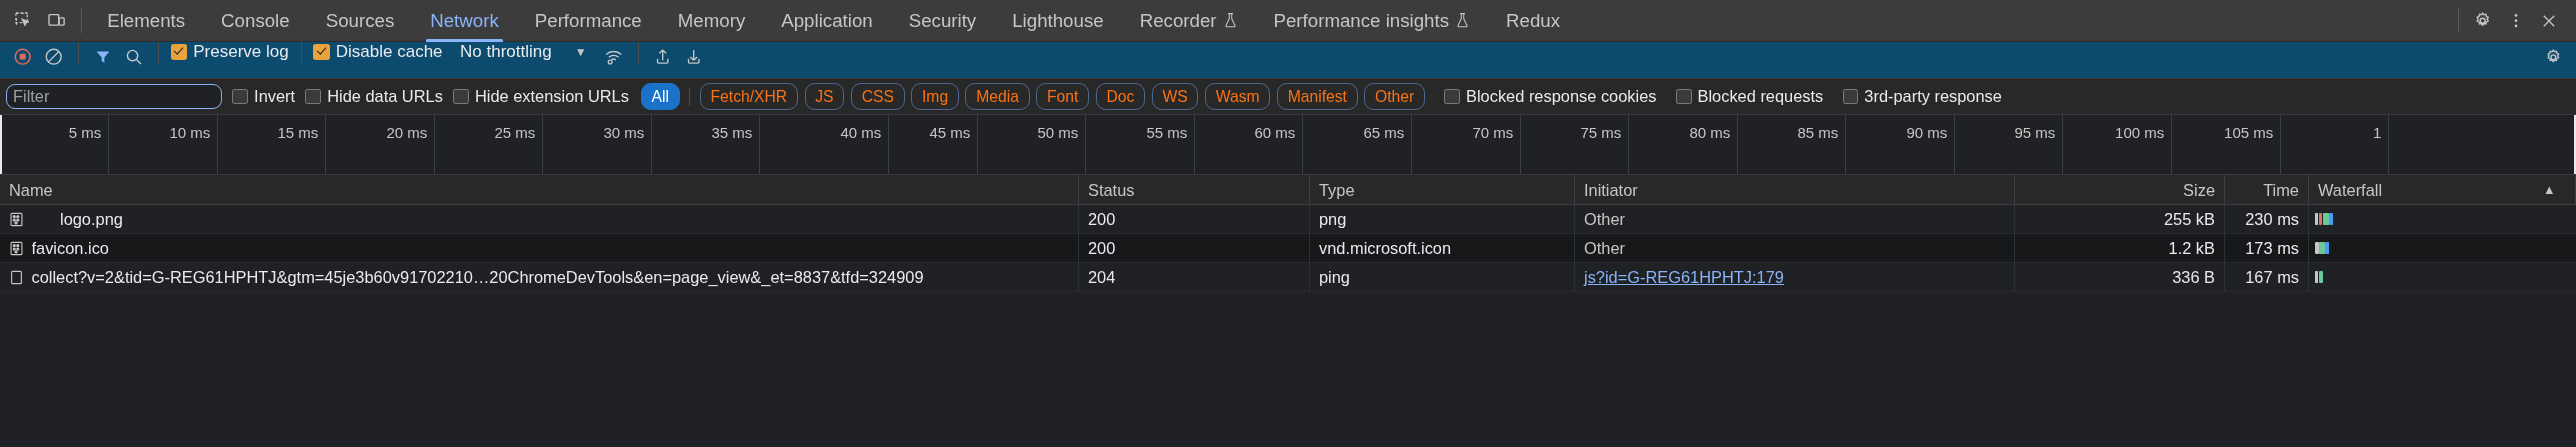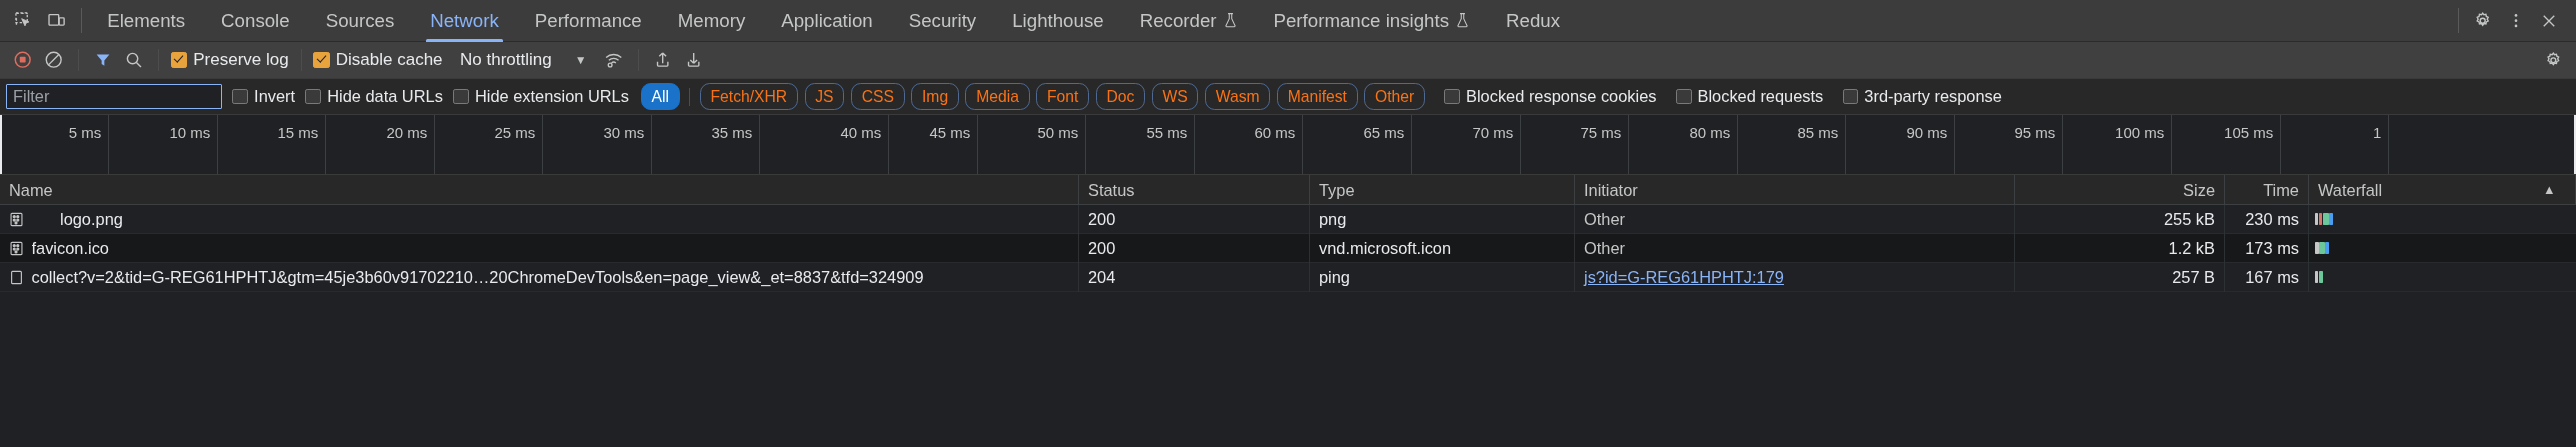--- a/index.html
+++ b/index.html
@@ -57,23 +57,23 @@
   .tab .flask { display: inline-flex; align-items: center; }
   .tabbar-right {
     display: flex; align-items: center;
     margin-left: auto;
     flex: 0 0 auto;
   }
 
   
   .toolbar {
     height: 37px;
-    background: #404040;
+    background: #0c4a6e;
     display: flex;
-    align-items: center;
+    align-items: flex-start;
     padding: 0 7.5px;
     border-bottom: 0.7px solid #3a3a3a;
     gap: 1.5px;
   }
   .tool-btn {
     width: 30px; height: 30px;
     display: flex; align-items: center; justify-content: center;
     border-radius: 3px; cursor: pointer;
     flex: 0 0 auto;
   }
@@ -129,21 +129,21 @@
     display: flex;
     align-items: center;
     padding: 0 6px;
     border-bottom: 0.7px solid #3a3a3a;
     gap: 0;
   }
   .filter-input {
     width: 216px; height: 25px;
     background: #202124;
     border: 1.5px solid #8ab4f8;
-    border-radius: 1px;
+    border-radius: 9px;
     color: #e8eaed;
     font-size: 16.4px;
     font-family: "Liberation Sans", sans-serif;
     padding: 0 6px;
     outline: none;
   }
   .filter-input::placeholder { color: #9aa0a6; }
   .fb-cb {
     display: flex; align-items: center; gap: 6px;
     font-size: 16.4px; color: #e8eaed;
@@ -618,21 +618,21 @@
           <span class="res-icon">
             <svg width="15" height="15" viewBox="0 0 16 16" fill="none" stroke="#c4c7c5" stroke-width="1.2">
               <rect x="2.8" y="1.5" width="10.4" height="13" rx="1"></rect>
             </svg>
           </span>
           <span class="fname">collect?v=2&amp;tid=G-REG61HPHTJ&amp;gtm=45je3b60v91702210…20ChromeDevTools&amp;en=page_view&amp;_et=8837&amp;tfd=324909</span>
         </div>
         <div class="td" style="width: 231px;">204</div>
         <div class="td" style="width: 265px;">ping</div>
         <div class="td" style="width: 440px;"><span class="link">js?id=G-REG61HPHTJ:179</span></div>
-        <div class="td num" style="width: 210px;">257 B</div>
+        <div class="td num" style="width: 210px;">336 B</div>
         <div class="td num" style="width: 84px;">167 ms</div>
         <div class="wf-cell">
           <div class="wf-bar" style="left: 6px; width: 3px; background: rgb(196, 199, 197);"></div>
           <div class="wf-bar" style="left: 9.7px; width: 4.5px; background: rgb(108, 199, 154);"></div>
         </div>
       </div>
     </div>
 </div>
 
 

